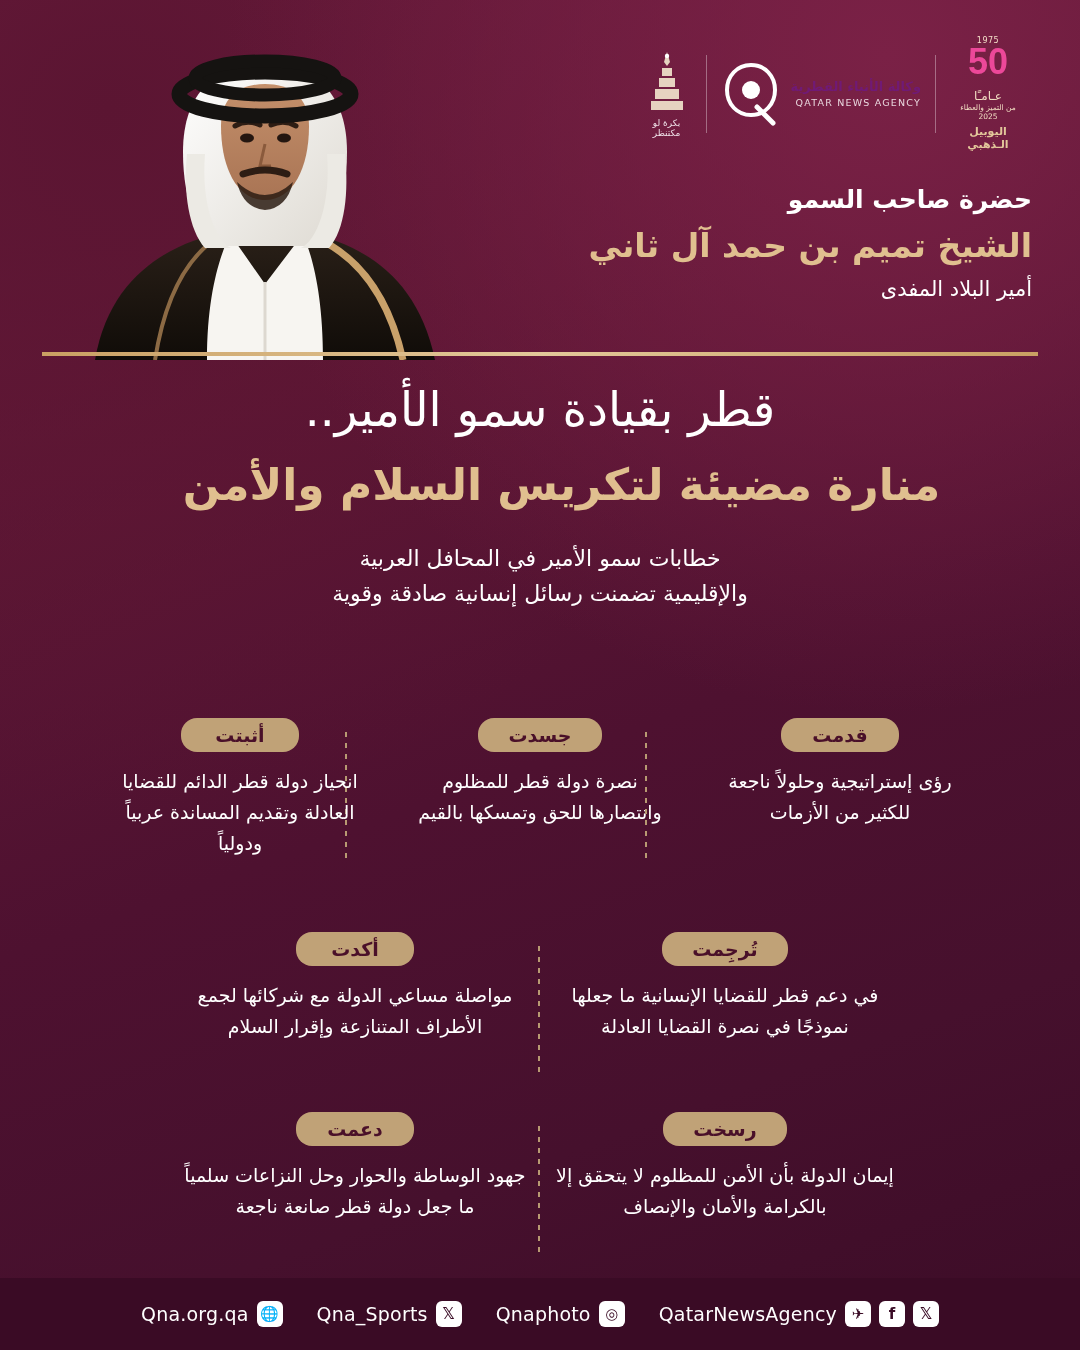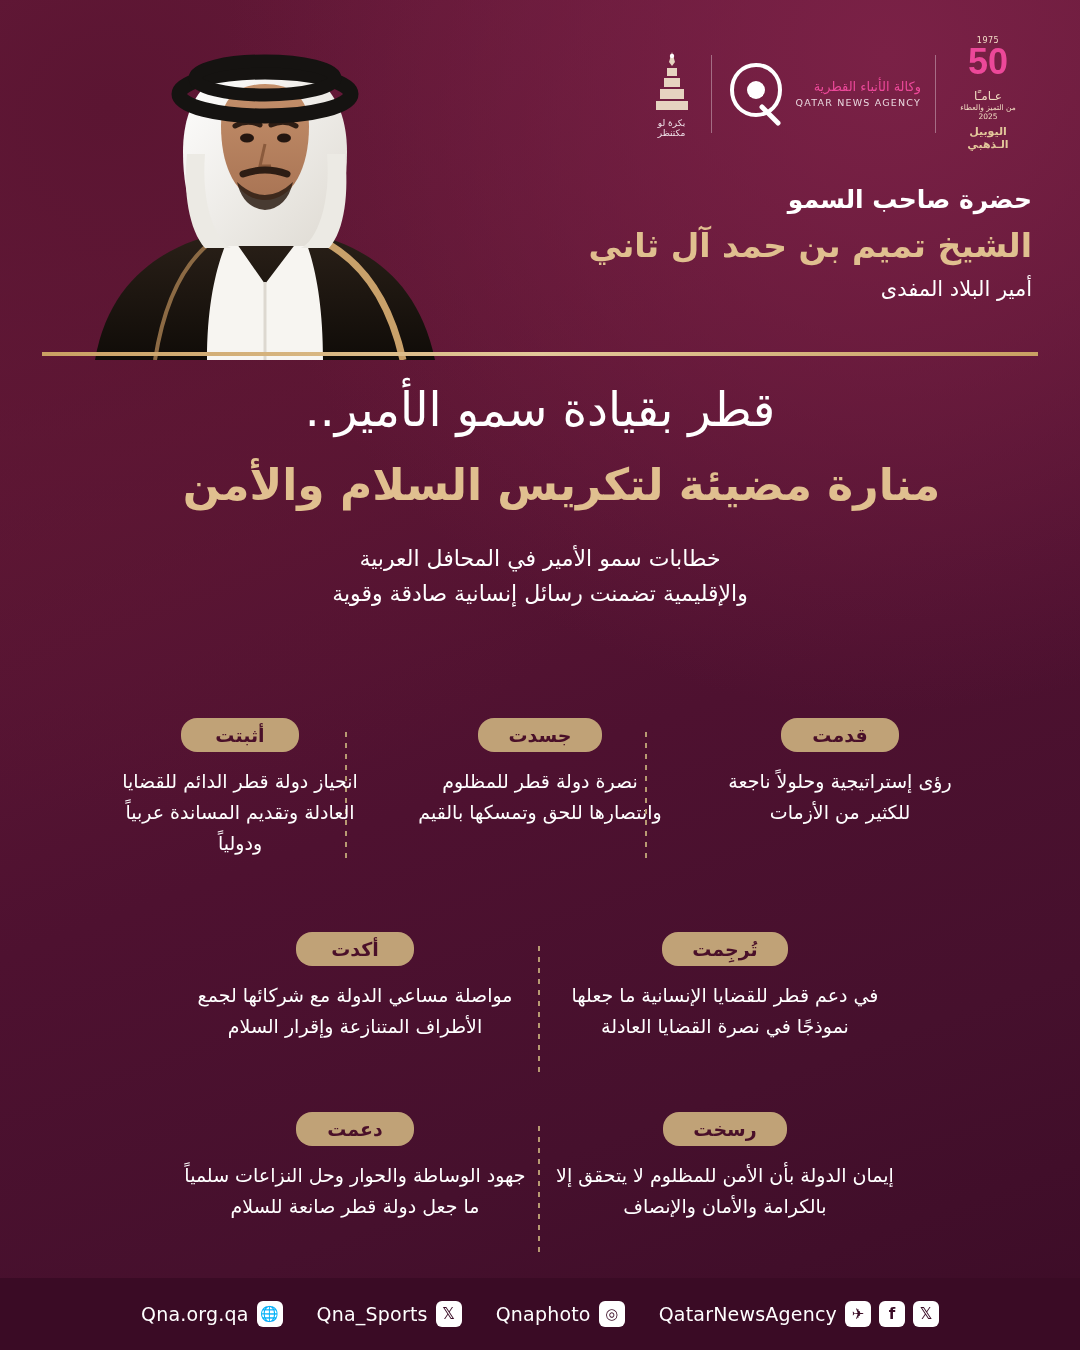--- a/index.html
+++ b/index.html
@@ -26,21 +26,21 @@
     direction: ltr;
   }
   .logo-box { display: flex; flex-direction: column; align-items: center; justify-content: space-between; padding: 0 14px; }
   .logo-sep { width: 1px; height: 78px; background: rgba(255,255,255,0.35); }
   .logo-cal { width: 78px; }
   .logo-cal .tower { display:block; margin: 0 auto; }
   .logo-cal-txt { font-size: 9px; color:#f0e2e9; margin-top:4px; text-align:center; letter-spacing:.5px;}
   .qna-wrap { display:flex; align-items:center; gap:10px; }
   .qna-mark { width: 60px; height: 66px; }
   .qna-text { text-align: right; }
-  .qna-ar { font-size: 13px; font-weight: normal; color: #ec4899; letter-spacing: .5px;}
+  .qna-ar { font-size: 13px; font-weight: bold; color: #701a75; letter-spacing: .5px;}
   .qna-en { font-size: 9.5px; color: #e9d7de; letter-spacing: 1.2px; margin-top: 3px;}
   .jubilee { width: 104px; text-align:center; }
   .jub-years { font-size: 8px; color:#f3dfc8; letter-spacing:.5px;}
   .jub-50 { font-size: 36px; font-weight: bold; color:#ec4899; line-height: .95; font-family:"Liberation Sans", sans-serif;}
   .jub-sub { font-size: 12px; color:#f1ddc2; margin-top:10px;}
   .jub-ar { font-size: 11px; color:#e3c79b; margin-top:4px; font-weight:bold;}
   .jub-date { font-size: 7.5px; color:#f1ddc2; }
 
   .amir-block {
     position: absolute; top: 185px; right: 48px; text-align: right;
@@ -242,21 +242,21 @@
   </div>
 
   <div class="row r3">
     <div class="cell wide">
       <span class="chip">رسخت</span>
       <div class="body">إيمان الدولة بأن الأمن للمظلوم لا يتحقق إلا بالكرامة والأمان والإنصاف</div>
     </div>
     <div class="vdiv" style="left:538px"></div>
     <div class="cell wide">
       <span class="chip">دعمت</span>
-      <div class="body">جهود الوساطة والحوار وحل النزاعات سلمياً ما جعل دولة قطر صانعة للسلام</div>
+      <div class="body">جهود الوساطة والحوار وحل النزاعات سلمياً ما جعل دولة قطر صانعة ناجعة</div>
     </div>
   </div>
 
 </div>
 
 <div class="footer">
   <div class="fitem">
     <span class="ficon">𝕏</span>
     <span class="ficon">f</span>
     <span class="ficon">✈</span>

